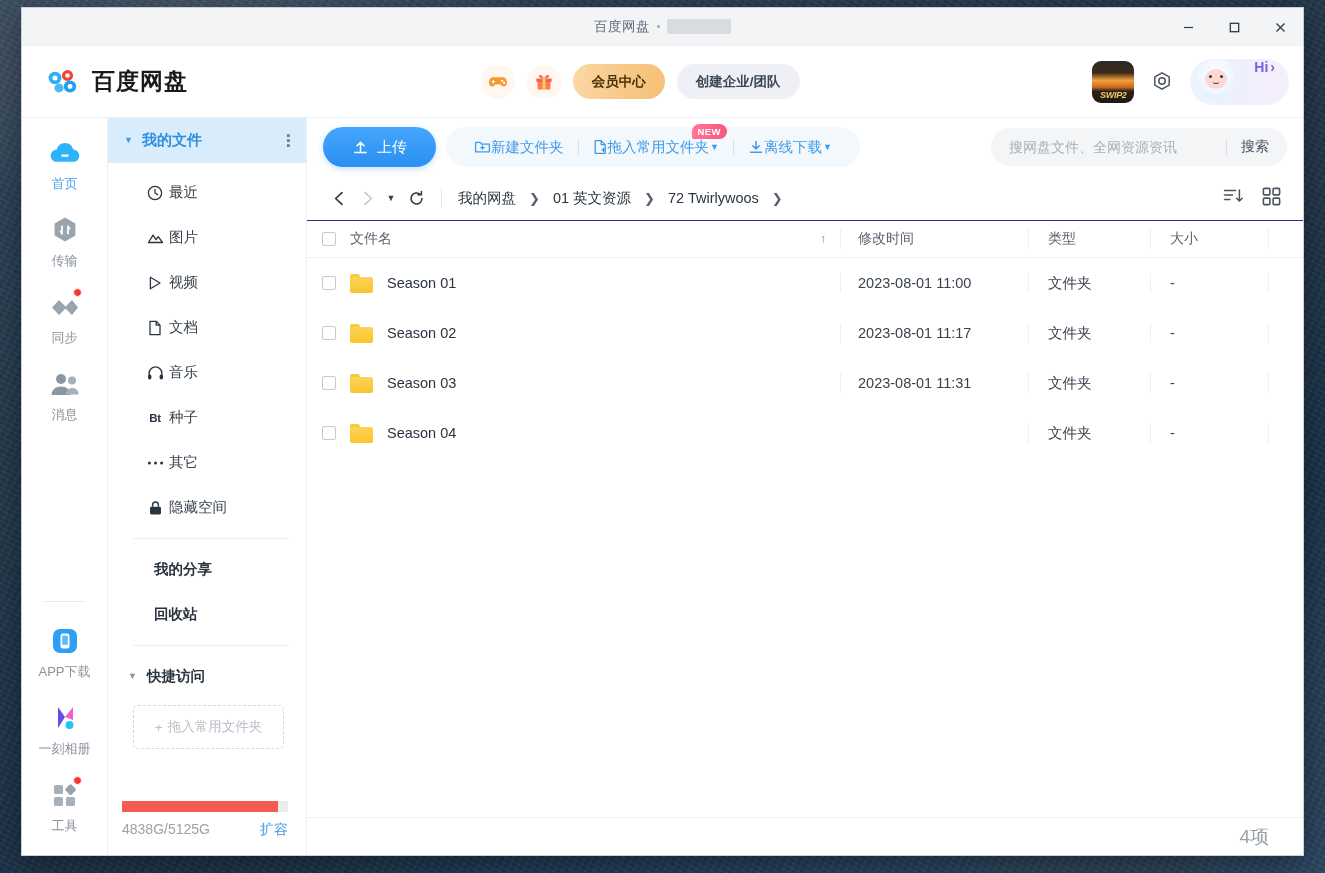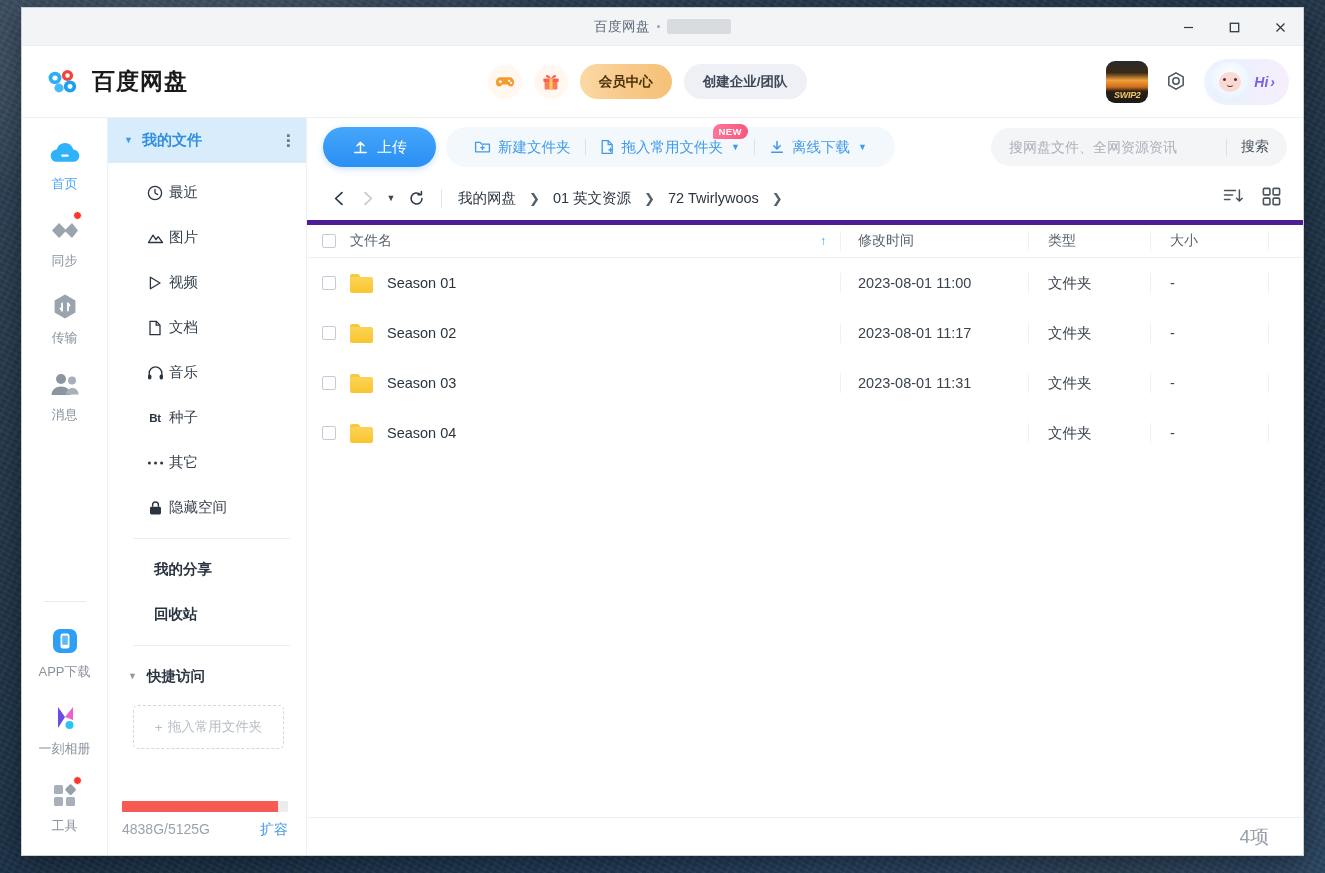--- a/index.html
+++ b/index.html
@@ -185,24 +185,23 @@
     color: #f4c76a;
     margin-bottom: 3px;
     letter-spacing: -.3px;
   }
   .gear-btn { width: 28px; height: 28px; display:flex; align-items:center; justify-content:center; }
   .userchip {
     height: 46px;
     border-radius: 23px;
     background: linear-gradient(90deg,#ecf4fe 0%,#eef0fd 45%,#f6eefc 100%);
     display: flex;
-    align-items: center;
-    gap: 4px;
+    align-items: flex-start;
+    gap: 18px;
     padding: 0 14px 0 6px;
-    font-style: italic;
   }
   .avatar {
     width: 40px; height: 40px;
     border-radius: 50%;
     background: radial-gradient(circle at 50% 38%, #ffffff 0%, #eef6ff 55%, #dfeaf8 100%);
     position: relative;
     flex: 0 0 40px;
     overflow: hidden;
   }
   .avatar .face {
@@ -446,21 +445,20 @@
     border-radius: 20px;
     background: #f3f8fd;
     display: flex;
     align-items: center;
     padding: 0 14px;
     gap: 0;
   }
   .tool-btn {
     display: flex;
     align-items: center;
-    gap: 7px;
     font-size: 14.5px;
     color: #3f9ae8;
     padding: 0 14px;
     position: relative;
     white-space: nowrap;
   }
   .tool-sep {
     width: 1px;
     height: 16px;
     background: #d5e4f2;
@@ -566,21 +564,21 @@
     gap: 18px;
     padding-right: 6px;
   }
 
   
   .thead {
     height: 38px;
     flex: 0 0 38px;
     display: flex;
     align-items: center;
-    border-top: 5px solid #4c1d95;
+    border-top: 1px solid #4c1d95;
     border-bottom: 1px solid #eef0f3;
     font-size: 14px;
     color: #5a646f;
   }
   .th {
     display: flex;
     align-items: center;
     height: 38px;
     position: relative;
   }
@@ -760,37 +758,37 @@
             <svg width="32" height="24" viewBox="0 0 32 24">
               <path d="M16 2c4.1 0 7.3 2.8 8.3 6.6 3.5.4 6 3.1 6 6.3 0 3.3-2.8 5.9-6.3 5.9H8c-3.5 0-6.3-2.6-6.3-5.9 0-3.2 2.5-5.9 6-6.3C8.7 4.8 11.9 2 16 2z" fill="#2eb3fa"></path>
               <rect x="12.2" y="13.4" width="7.6" height="2.3" rx="1.1" fill="#ffffff"></rect>
             </svg>
           </div>
           <span class="rail-label">首页</span>
         </div>
 
         <div class="rail-item">
           <div class="rail-ico">
-            <svg width="32" height="26" viewBox="0 0 32 26">
-              <path d="M3 13.5L10 6l6.5 6.5L23 6l6 7.5-6 7.5-6.5-6.5L10 21z" fill="#9aa4ae"></path>
-            </svg>
-            <div class="dot-badge"></div>
-          </div>
-          <span class="rail-label">同步</span>
-        </div>
-
-        <div class="rail-item">
-          <div class="rail-ico">
             <svg width="30" height="30" viewBox="0 0 30 30">
               <path d="M15 2.6l10.4 6v11.8L15 26.4 4.6 20.4V8.6z" fill="#9aa4ae"></path>
               <path d="M12 11.5v7M18 11.5v7" stroke="#fff" stroke-width="1.8" stroke-linecap="round"></path>
               <path d="M12 18.5l-1.6-2M18 11.5l1.6 2" stroke="#fff" stroke-width="1.8" stroke-linecap="round" fill="none"></path>
             </svg>
           </div>
           <span class="rail-label">传输</span>
+        </div>
+
+        <div class="rail-item">
+          <div class="rail-ico">
+            <svg width="32" height="26" viewBox="0 0 32 26">
+              <path d="M3 13.5L10 6l6.5 6.5L23 6l6 7.5-6 7.5-6.5-6.5L10 21z" fill="#9aa4ae"></path>
+            </svg>
+            <div class="dot-badge"></div>
+          </div>
+          <span class="rail-label">同步</span>
         </div>
 
         <div class="rail-item">
           <div class="rail-ico">
             <svg width="32" height="26" viewBox="0 0 32 26">
               <circle cx="12" cy="8" r="5" fill="#8c96a1"></circle>
               <path d="M2.5 24c0-5.2 4.3-8.6 9.5-8.6S21.5 18.8 21.5 24z" fill="#8c96a1"></path>
               <circle cx="23" cy="9.5" r="4" fill="#a7b0ba"></circle>
               <path d="M17 23.5c0-4.2 3-6.6 6.4-6.6 3.4 0 6.1 2.4 6.1 6.6z" fill="#a7b0ba"></path>
             </svg>

